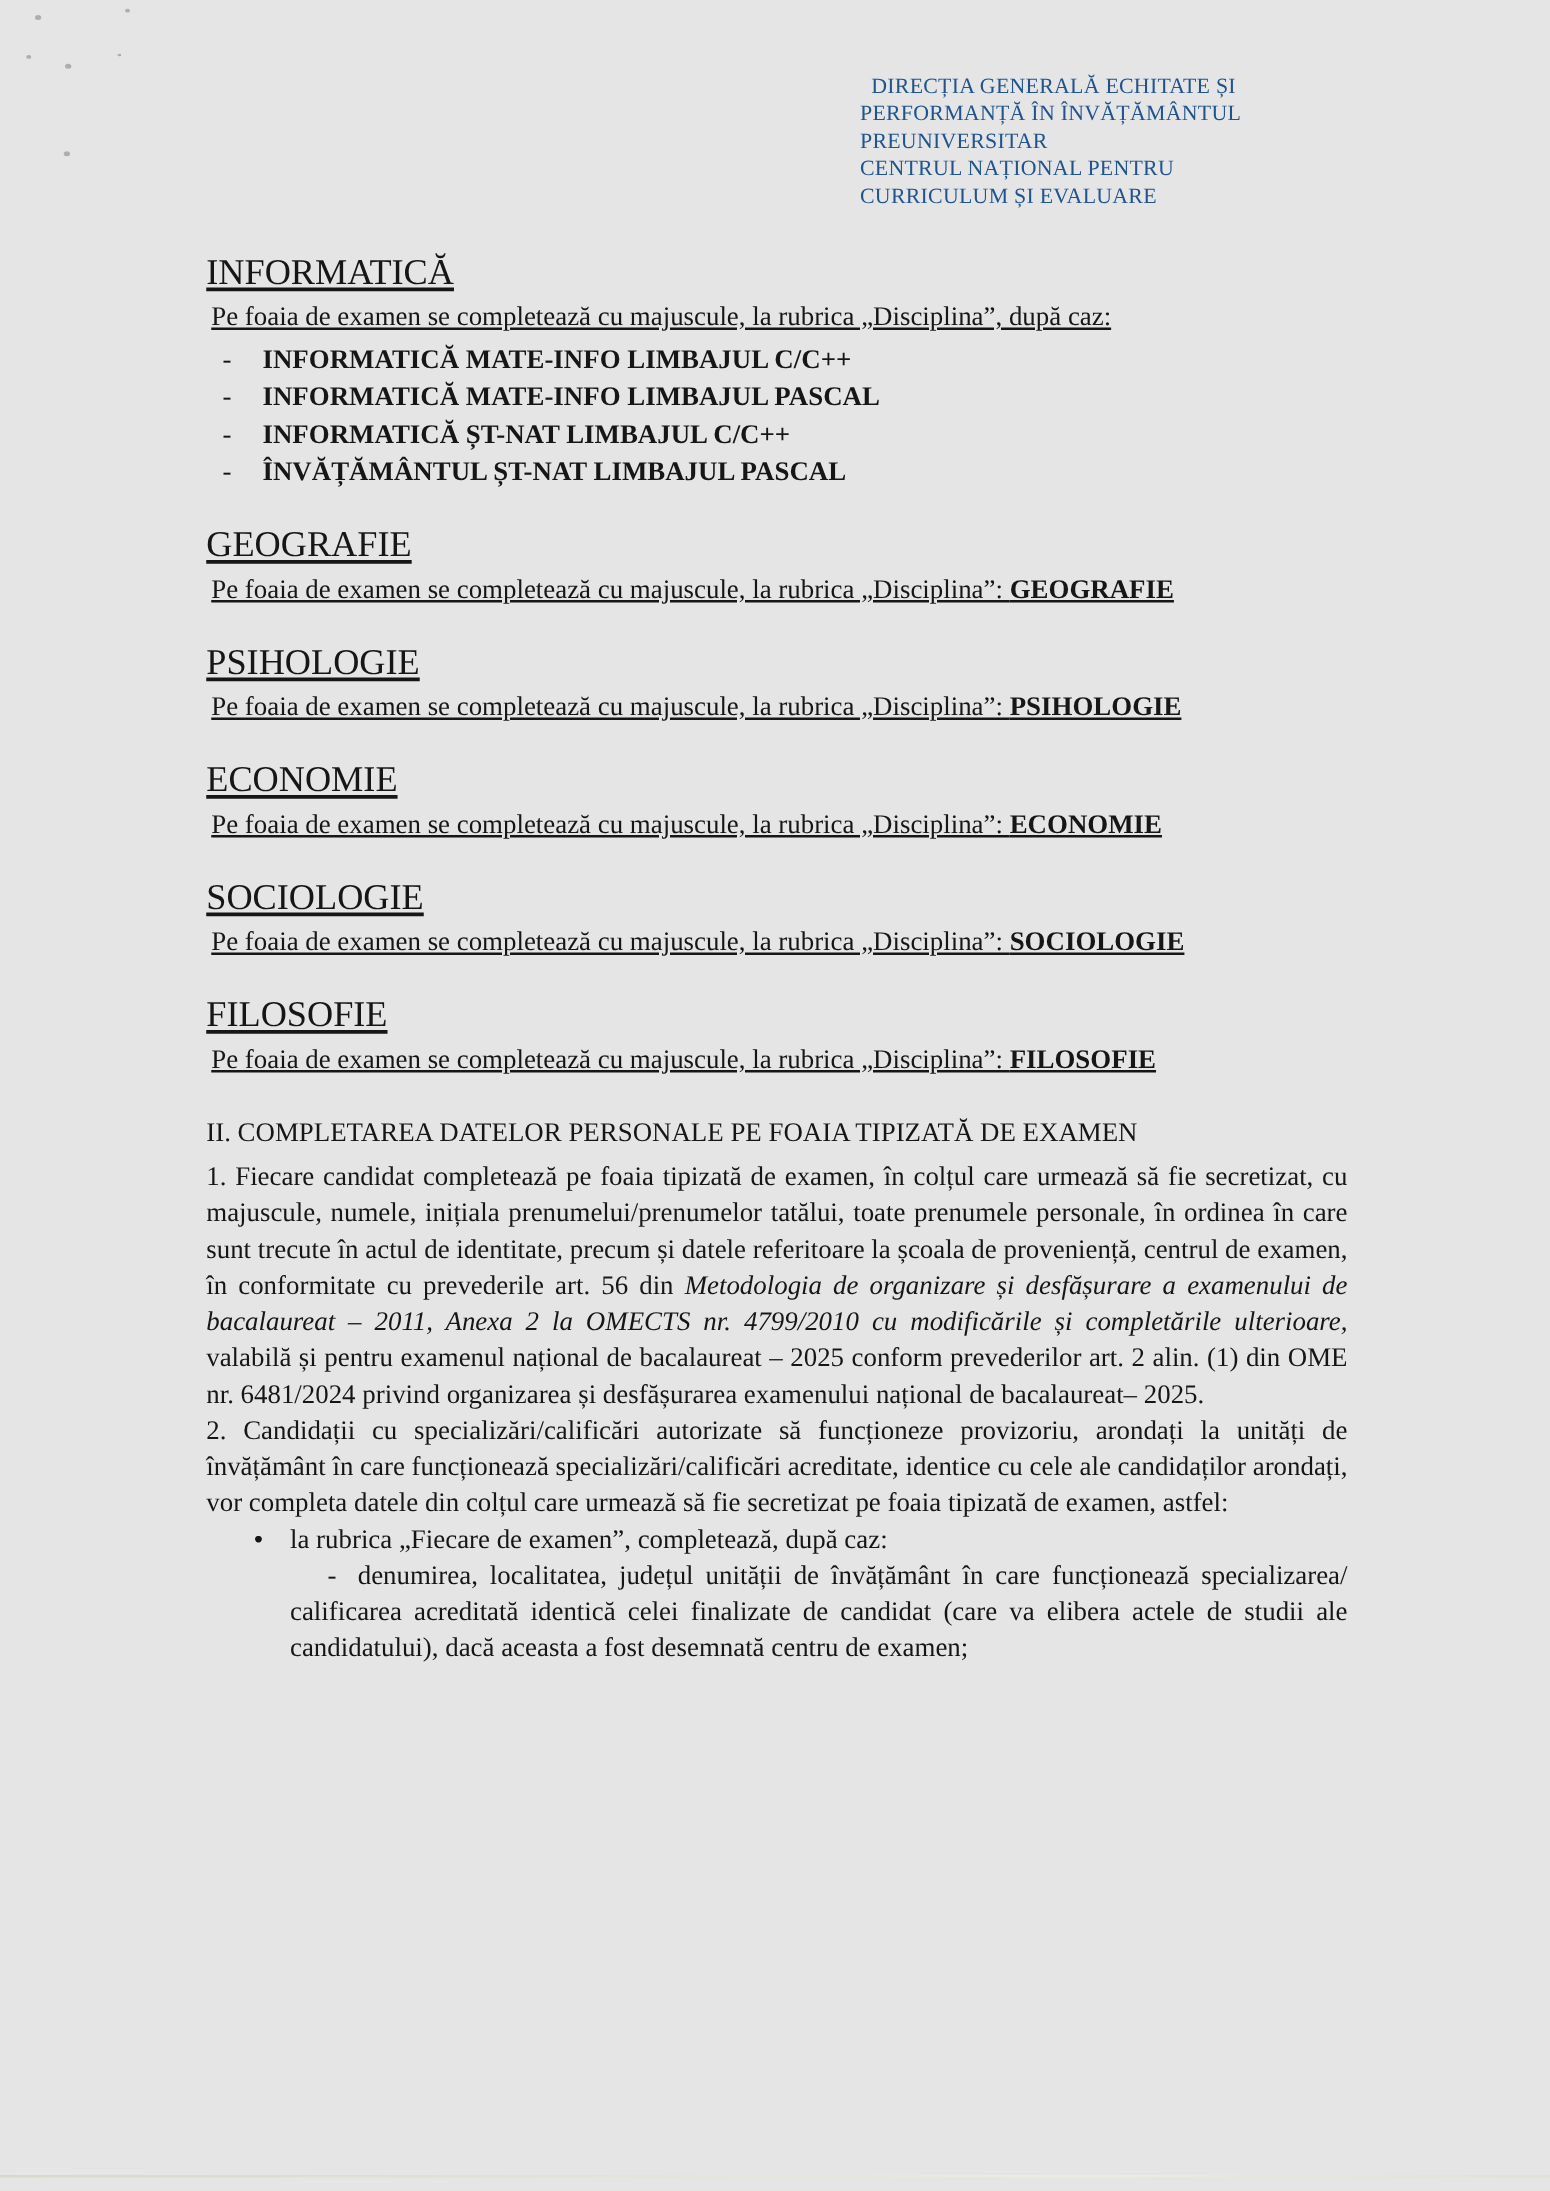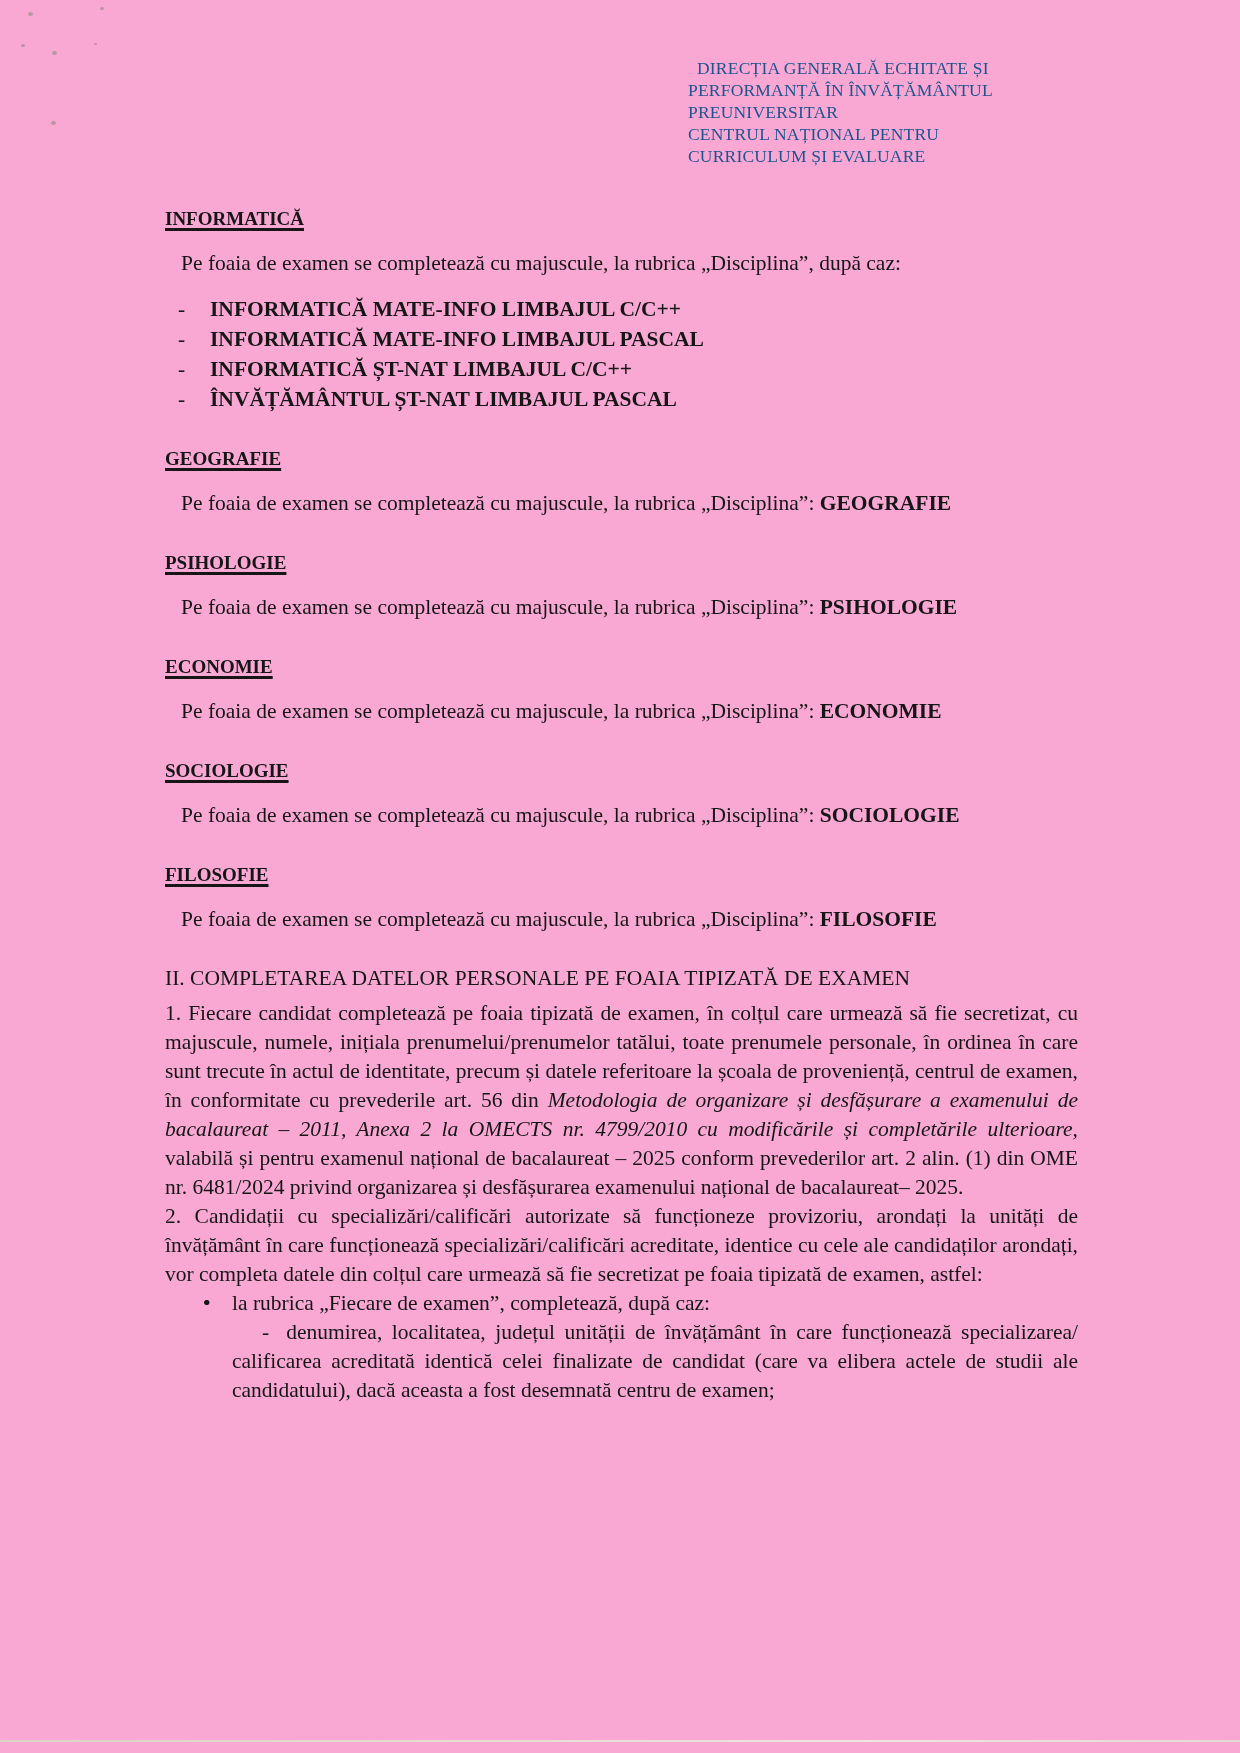--- a/index.html
+++ b/index.html
@@ -1,44 +1,44 @@
 <!DOCTYPE html>
 <html lang="ro"><head>
 <meta charset="utf-8">
 <style>
   html,body { margin:0; padding:0; background:#ffffff; }
   .page {
     position:relative;
     width:1240px; height:1753px;
-    background:#f9a8d4;
+    background:#e5e5e5;
     font-family:"Liberation Serif","DejaVu Serif",serif;
     color:#161616;
     overflow:hidden;
   }
   
   .letterhead {
     position:absolute; left:688px; top:57px; width:360px;
     font-size:17.5px; line-height:22px; font-weight:400;
     letter-spacing:.2px;
   }
   .lh-line:first-child { text-indent:9px; }
 
   
   .content {
     position:absolute; left:165px; top:204px; width:913px;
     font-size:21.5px; line-height:29px;
   }
   .sec { margin-top:30px; }
   .sec:first-child { margin-top:0; }
   .sec-heading {
-    font-weight:700; font-size:19px;
+    font-weight:400; font-size:29px;
     text-decoration:underline; text-decoration-thickness:2.5px; text-underline-offset:3px;
   }
   .sec-heading { margin-bottom:6px; }
-  .sec-intro { margin:16px; text-align:justify; }
+  .sec-intro { margin:4px; text-align:justify;text-decoration:underline; }
   .bd { font-weight:700; }
   .it { font-style:italic; }
 
   .dash-list { margin-top:4px; }
   .dash-item { position:relative; padding-left:45px; font-weight:700; line-height:30px; }
   .dash-item .marker { position:absolute; left:13px; font-weight:400; }
 
   .sec2-title { font-weight:400; margin-top:30px; margin-bottom:6px; }
   .para { margin:0; text-align:justify; }
 

